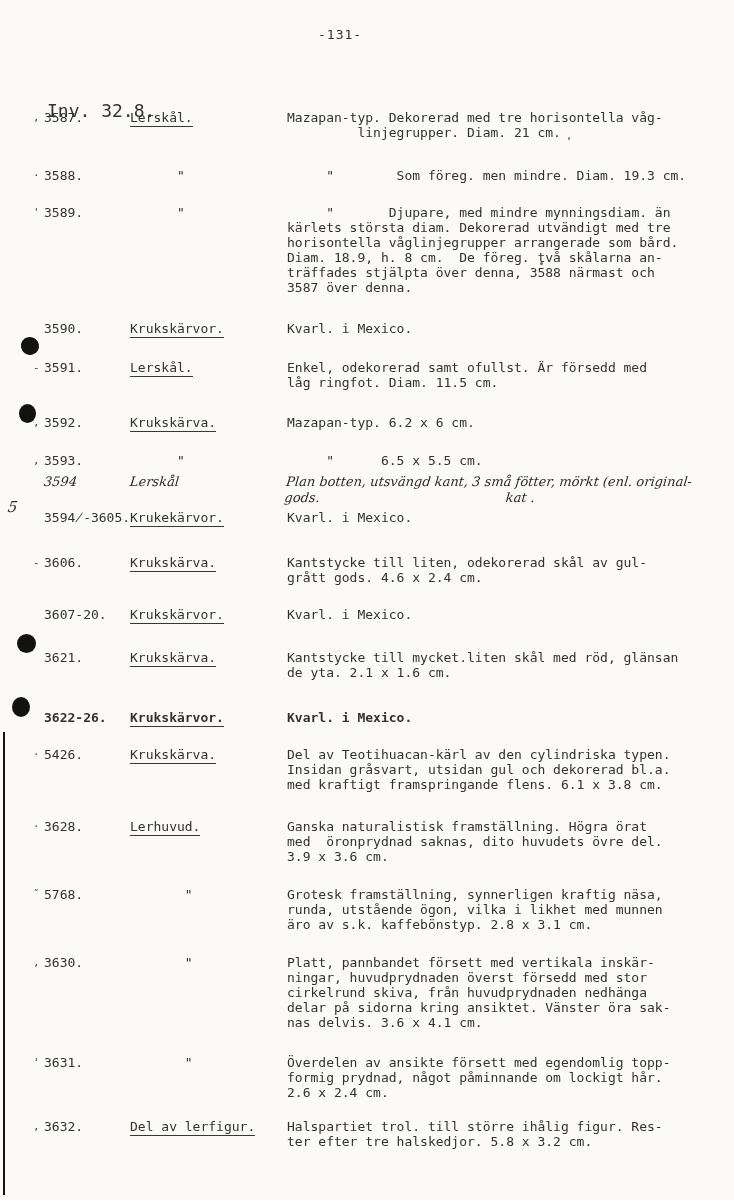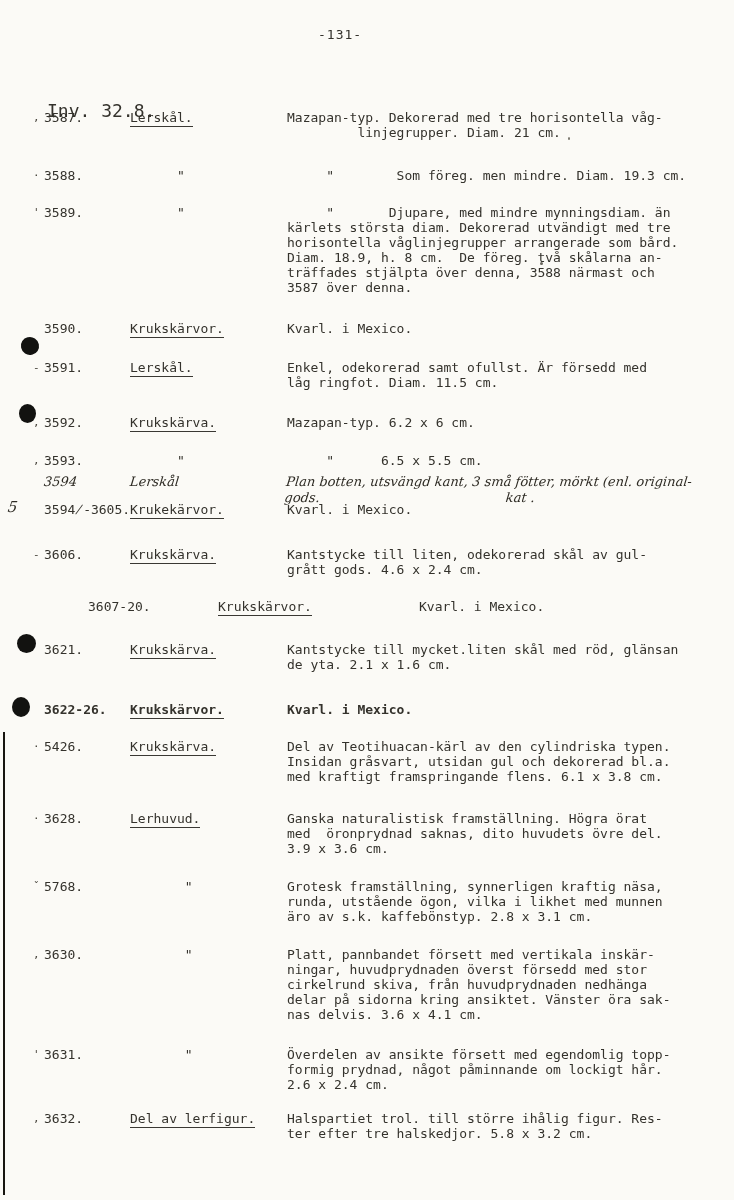--- a/index.html
+++ b/index.html
@@ -66,23 +66,23 @@
     min-width: 0;
   }
   
   .entry:nth-child(2)  { margin-top: 28px; }
   .entry:nth-child(3)  { margin-top: 22px; }
   .entry:nth-child(4)  { margin-top: 26px; justify-content: space-between; }
   .entry:nth-child(5)  { margin-top: 24px; }
   .entry:nth-child(6)  { margin-top: 25px; }
   .entry:nth-child(7)  { margin-top: 23px; }
   .entry:nth-child(8)  { margin-top: 6px; }
-  .entry:nth-child(9)  { margin-top: 4px; justify-content: flex-end; }
+  .entry:nth-child(9)  { margin-top: 12px; justify-content: flex-end; }
   .entry:nth-child(10) { margin-top: 30px; }
-  .entry:nth-child(11) { margin-top: 22px; gap: 44px; }
+  .entry:nth-child(11) { margin-top: 22px; }
   .entry:nth-child(12) { margin-top: 28px; }
   .entry:nth-child(13) { margin-top: 30px; font-weight: bold; }
   .entry:nth-child(14) { margin-top: 22px; }
   .entry:nth-child(15) { margin-top: 27px; }
   .entry:nth-child(16) { margin-top: 23px; }
   .entry:nth-child(17) { margin-top: 23px; }
   .entry:nth-child(18) { margin-top: 25px; }
   .entry:nth-child(19) { margin-top: 19px; }
   
   .entry.hand {

